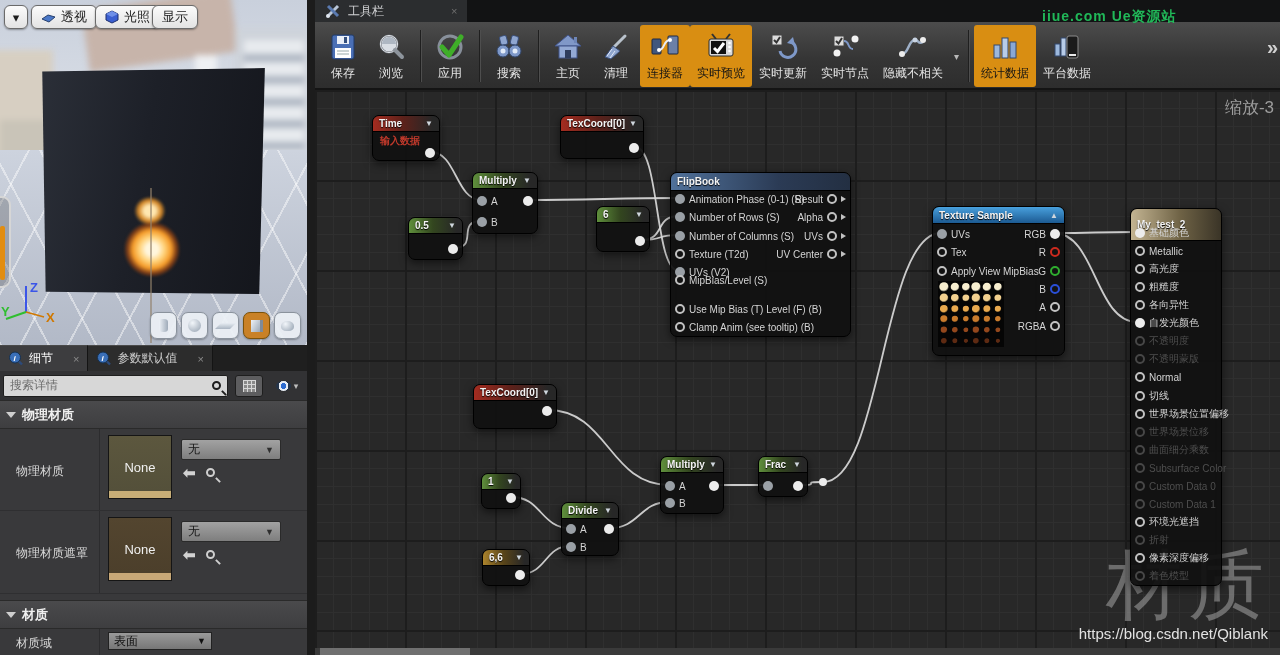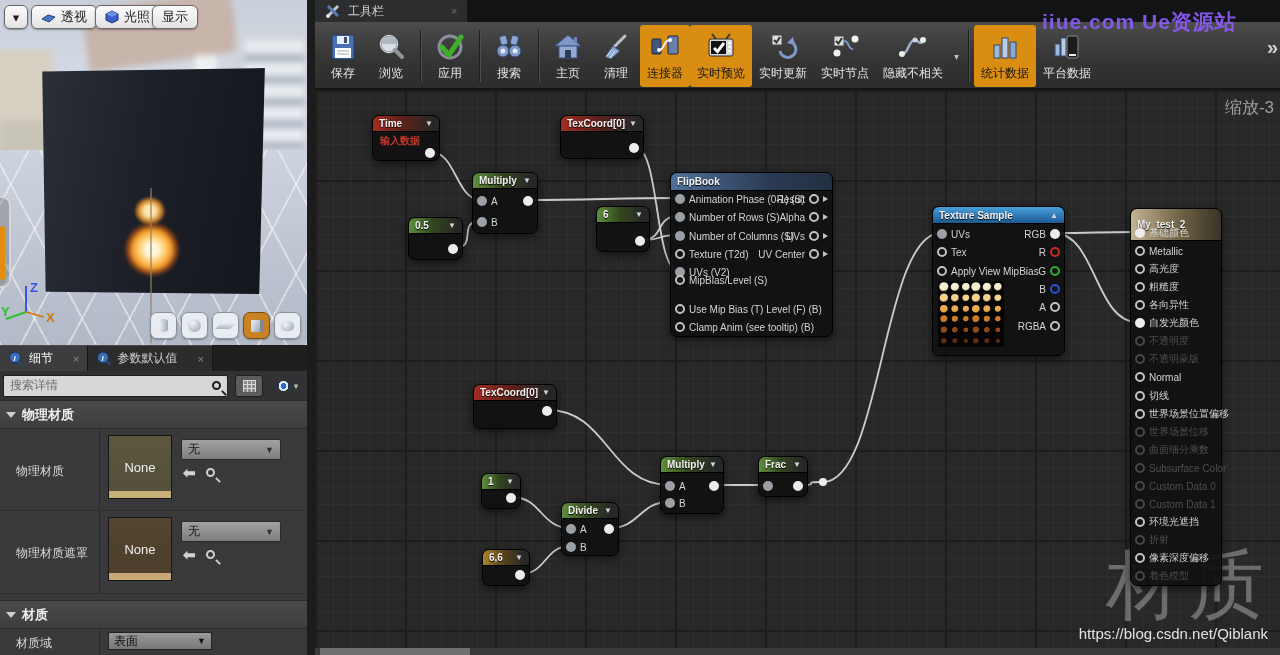--- a/index.html
+++ b/index.html
@@ -77,21 +77,21 @@
   .ttab .tabx{margin-left:60px;color:#6f6f6f;font-size:11px}
   .toolbar{left:315px;top:22px;width:965px;height:68px;background:linear-gradient(#4c4c4c,#353535 55%,#2d2d2d);border-bottom:2px solid #141414;display:flex;align-items:stretch;padding:2px 2px 0 4px}
   .tbtn{display:flex;flex-direction:column;align-items:center;justify-content:flex-start;gap:1px;padding:5px 7px 3px;border-radius:3px;margin:1px 0}
   .tbtn .tlabel{font-size:12px;color:#e4e4e4;white-space:nowrap}
   .tbtn.hl{background:#d98e12}
   .tbtn.hl .tlabel{color:#141414}
   .ticon{width:34px;height:34px;display:flex;align-items:center;justify-content:center}
   .tsep{width:1px;background:#1f1f1f;margin:6px 5px;box-shadow:1px 0 0 #4e4e4e}
   .tcaret{align-self:center;color:#b9b9b9;font-size:10px;padding:0 4px}
   .overflow{right:2px;top:36px;color:#d0d0d0;font-size:20px;font-weight:bold}
-  .wm-top{left:1042px;top:8px;color:#8b5cf6;font-size:21px;font-weight:bold;letter-spacing:1px;opacity:.92;z-index:30}
+  .wm-top{left:1042px;top:8px;color:#22c55e;font-size:14px;font-weight:bold;letter-spacing:1px;opacity:.92;z-index:30}
 
   
   .graph{left:315px;top:90px;width:965px;height:558px;overflow:hidden;background-color:#282828;
     background-image:
       linear-gradient(#1d1d1d 2px,transparent 2px),linear-gradient(90deg,#1d1d1d 2px,transparent 2px),
       linear-gradient(#2f2f2f 1px,transparent 1px),linear-gradient(90deg,#2f2f2f 1px,transparent 1px);
     background-size:90px 90px,90px 90px,18px 18px,18px 18px}
   .zoomlabel{position:absolute;right:6px;top:6px;color:#9d9d9d;font-size:17px}
   .wm-big{position:absolute;right:10px;bottom:10px;font-size:76px;color:rgba(175,175,175,.5);font-family:"DejaVu Serif",serif;letter-spacing:6px}
   .wm-url{position:absolute;right:12px;bottom:6px;color:#e2e2e2;font-size:15px;z-index:6}
@@ -541,21 +541,21 @@
       </div>
       <div class="node" style="left: 281px; top: 116px; width: 54px; height: 46px;">
         <div class="nh green">
           <span class="nt">6</span>
           <span class="ncaret">▼</span>
         </div>
         <div class="pin-row out connected" style="top: 27px;">
           <span class="pin"></span>
         </div>
       </div>
-      <div class="node" style="left: 355px; top: 82px; width: 163px; height: 165px;">
+      <div class="node" style="left: 355px; top: 82px; width: 181px; height: 165px;">
         <div class="nh steel">
           <span class="nt">FlipBook</span>
         </div>
         <div class="pin-row in connected-in" style="top: 19px;">
           <span class="pin"></span>
           <span class="plab">Animation Phase (0-1) (S)</span>
         </div>
         <div class="pin-row in connected-in" style="top: 37px;">
           <span class="pin"></span>
           <span class="plab">Number of Rows (S)</span>

